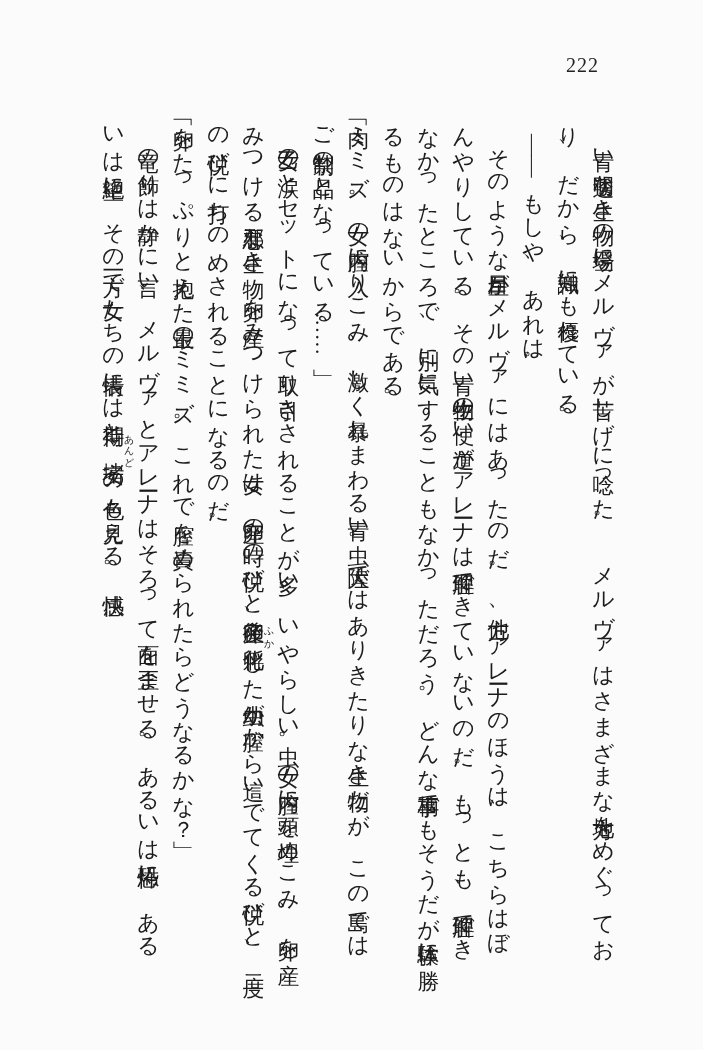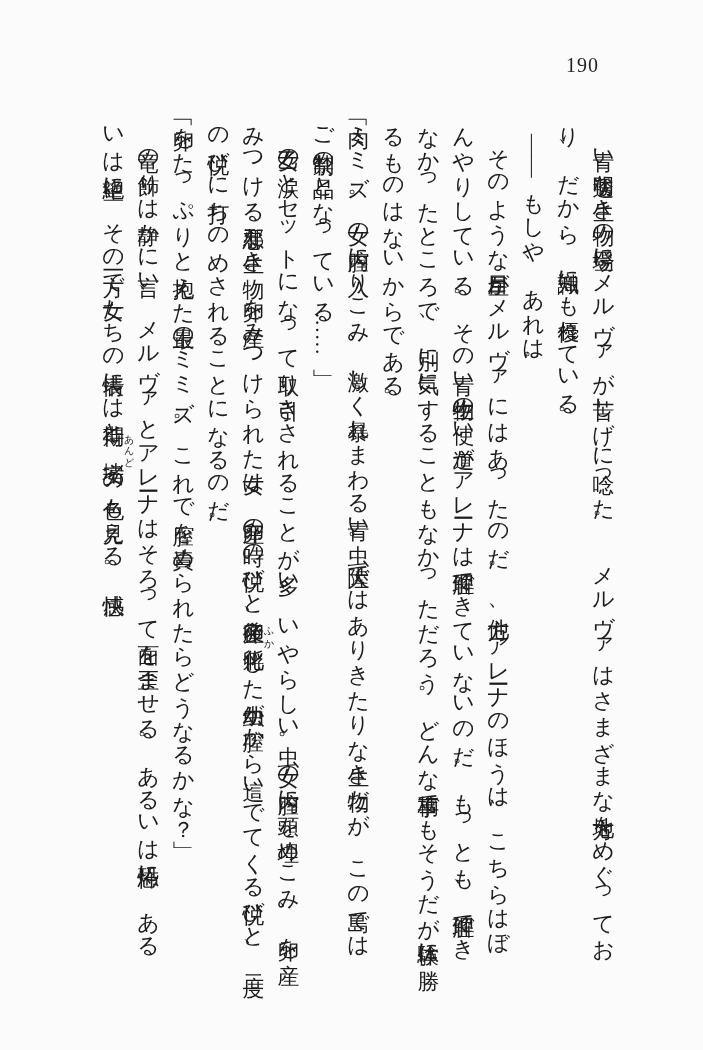--- a/index.html
+++ b/index.html
@@ -53,21 +53,21 @@
   ruby rt {
     font-size: 10px;
     letter-spacing: 0;
     color: #1c1c1c;
   }
 </style>
 </head>
 <body>
 
 <div class="page">
-  <div class="page-number">190</div>
+  <div class="page-number">222</div>
   <div class="text-block">
       <p class="indent">青い透明な生き物の登場にメルヴァが苦しげに唸った。　メルヴァはさまざまな地方をめぐっており、だから、知識にも優れている。</p>
       <p class="indent">――もしや、あれは。</p>
       <p class="indent">そのような目星がメルヴァにはあったのだ。　他方、アレーナのほうは、こちらはぼんやりしている。その青い生物の使い道がアレーナは理解できていないのだ。もっとも、理解できなかったところで、別に気にすることもなかっただろう。どんな事柄でもそうだが体験に勝るものはないからである。</p>
       <p class="">「肉ミミズ。女の膣内に入りこみ、激しく暴れまわる青い虫。大陸ではありきたりな生き物だが、この島ではご禁制の品となっている……」</p>
       <p class="indent">乙女の涙とセットになって取り引きされることが多い、いやらしい虫。女の膣内に頭を埋めこみ、卵を産みつける邪悪な生き物。卵を産みつけられた女は、産卵の時の悦びと産卵後、<ruby>孵化<rt>ふか</rt></ruby>した幼虫が膣から這いでてくる悦びと、二度の悦びに打ちのめされることになるのだ。</p>
       <p class="">「卵をたっぷりと抱えた最上のミミズ。これで膣を責められたらどうなるかな？」</p>
       <p class="indent">竜の飾りは静かに言い、メルヴァとアレーナはそろって面を歪ませる。あるいは恐怖に、あるいは絶望に。その一方で女たちの表情には期待と<ruby>安堵<rt>あんど</rt></ruby>の色も見える。快感</p>
     </div>
 </div>

